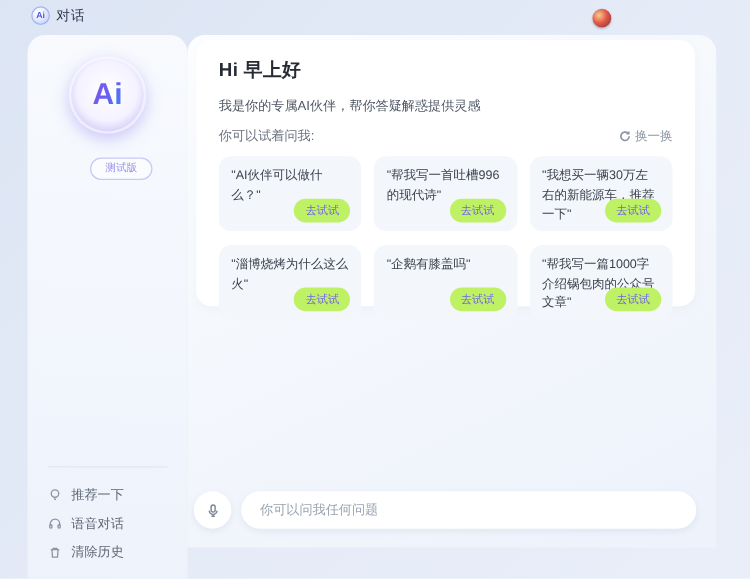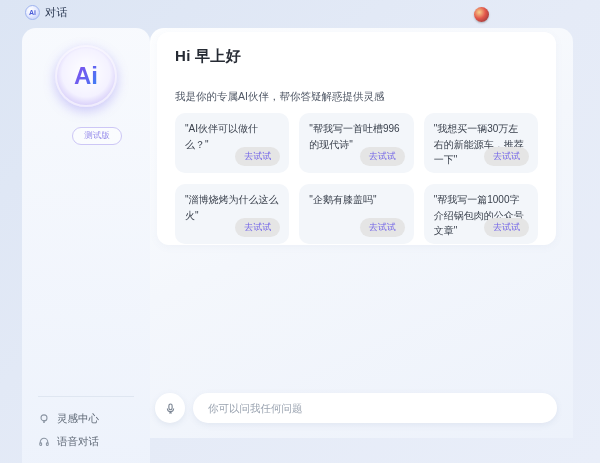--- a/index.html
+++ b/index.html
@@ -67,37 +67,37 @@
     background:linear-gradient(155deg,#fdfeff 0%,#f4f7fc 45%,#edf2fb 100%);
     border-radius:14px 14px 0 0;
     text-decoration:underline;
   }
   .hero-card {
     position:absolute; left:7px; top:4px; width:399px; height:213px;
     background:#ffffff; border-radius:12px; padding:15px 18px 12px 18px;
     box-shadow:0 2px 8px rgba(90,110,160,.05);
   }
   .greeting { font-size:15px; color:#262b34; font-weight:600; letter-spacing:.3px; }
-  .subtitle { font-size:10.5px; color:#4e5664; margin-top:24px; }
+  .subtitle { font-size:10.5px; color:#4e5664; margin-top:12px; }
   .hint-row { display:flex; align-items:center; justify-content:space-between; margin-top:10px; }
   .hint { font-size:10.5px; color:#6a7382; }
   .refresh { display:flex; align-items:center; gap:3px; font-size:10px; color:#8d96a5; cursor:pointer; }
   .refresh svg { width:10px; height:10px; stroke:#8d96a5; fill:none; stroke-width:1.6; }
 
   .sugg-grid {
     margin-top:9px; display:grid; grid-template-columns:repeat(3,1fr);
     grid-auto-rows:60px; gap:11px 10px;
   }
   .sugg-card {
     background:#f3f6fa; border-radius:10px; padding:8px 10px; position:relative;
     font-size:10px; color:#3a414d; line-height:1.55; cursor:pointer;
   }
   .try-btn {
     position:absolute; right:9px; bottom:7px;
-    background:#e5e5e5; color:#7163e8; font-size:9px;
+    background:#bef264; color:#7163e8; font-size:9px;
     padding:3px 9px; border-radius:10px; border:none; cursor:pointer;
   }
 
   
   .mic-btn {
     position:absolute; left:5px; bottom:15px; width:30px; height:30px; border-radius:50%;
     background:#ffffff; border:none; box-shadow:0 2px 6px rgba(100,120,160,.12);
     display:flex; align-items:center; justify-content:center; cursor:pointer;
   }
   .mic-btn svg { width:13px; height:13px; stroke:#7c8694; fill:none; stroke-width:1.4; }
@@ -131,42 +131,57 @@
   </div>
 
   <div class="side-menu">
     <div class="side-divider"></div>
 
     <div class="menu-item">
       <svg viewBox="0 0 16 16">
         <circle cx="8" cy="6.5" r="4"></circle>
           <path d="M6.5 10.5h3M7 12.5h2"></path>
       </svg>
-      <span>灵感中心</span>
+      <span>推荐一下</span>
     </div>
 
     <div class="menu-item">
       <svg viewBox="0 0 16 16">
         <path d="M3 10v-2a5 5 0 0 1 10 0v2"></path>
           <rect x="2.4" y="9" width="2.4" height="3.6" rx="1.1"></rect>
           <rect x="11.2" y="9" width="2.4" height="3.6" rx="1.1"></rect>
       </svg>
       <span>语音对话</span>
     </div>
 
+    <div class="menu-item">
+      <svg viewBox="0 0 16 16">
+        <path d="M3.5 5h9M6 5V3.6h4V5M4.8 5l.5 8h5.4l.5-8"></path>
+      </svg>
+      <span>清除历史</span>
+    </div>
 
   </div>
 </div>
 
 <div class="main">
 
   <div class="hero-card">
     <div class="greeting">Hi 早上好</div>
     <div class="subtitle">我是你的专属AI伙伴，帮你答疑解惑提供灵感</div>
 
+    <div class="hint-row">
+      <span class="hint">你可以试着问我:</span>
+      <span class="refresh">
+        <svg viewBox="0 0 12 12">
+          <path d="M10 6a4 4 0 1 1-1.2-2.8M9.6 1.4v2.2H7.4"></path>
+        </svg>
+        <span>换一换</span>
+      </span>
+    </div>
 
     <div class="sugg-grid">
       <div class="sugg-card">
         <span>"AI伙伴可以做什么？"</span>
         <button class="try-btn">去试试</button>
       </div>
       <div class="sugg-card">
         <span>"帮我写一首吐槽996的现代诗"</span>
         <button class="try-btn">去试试</button>
       </div>

